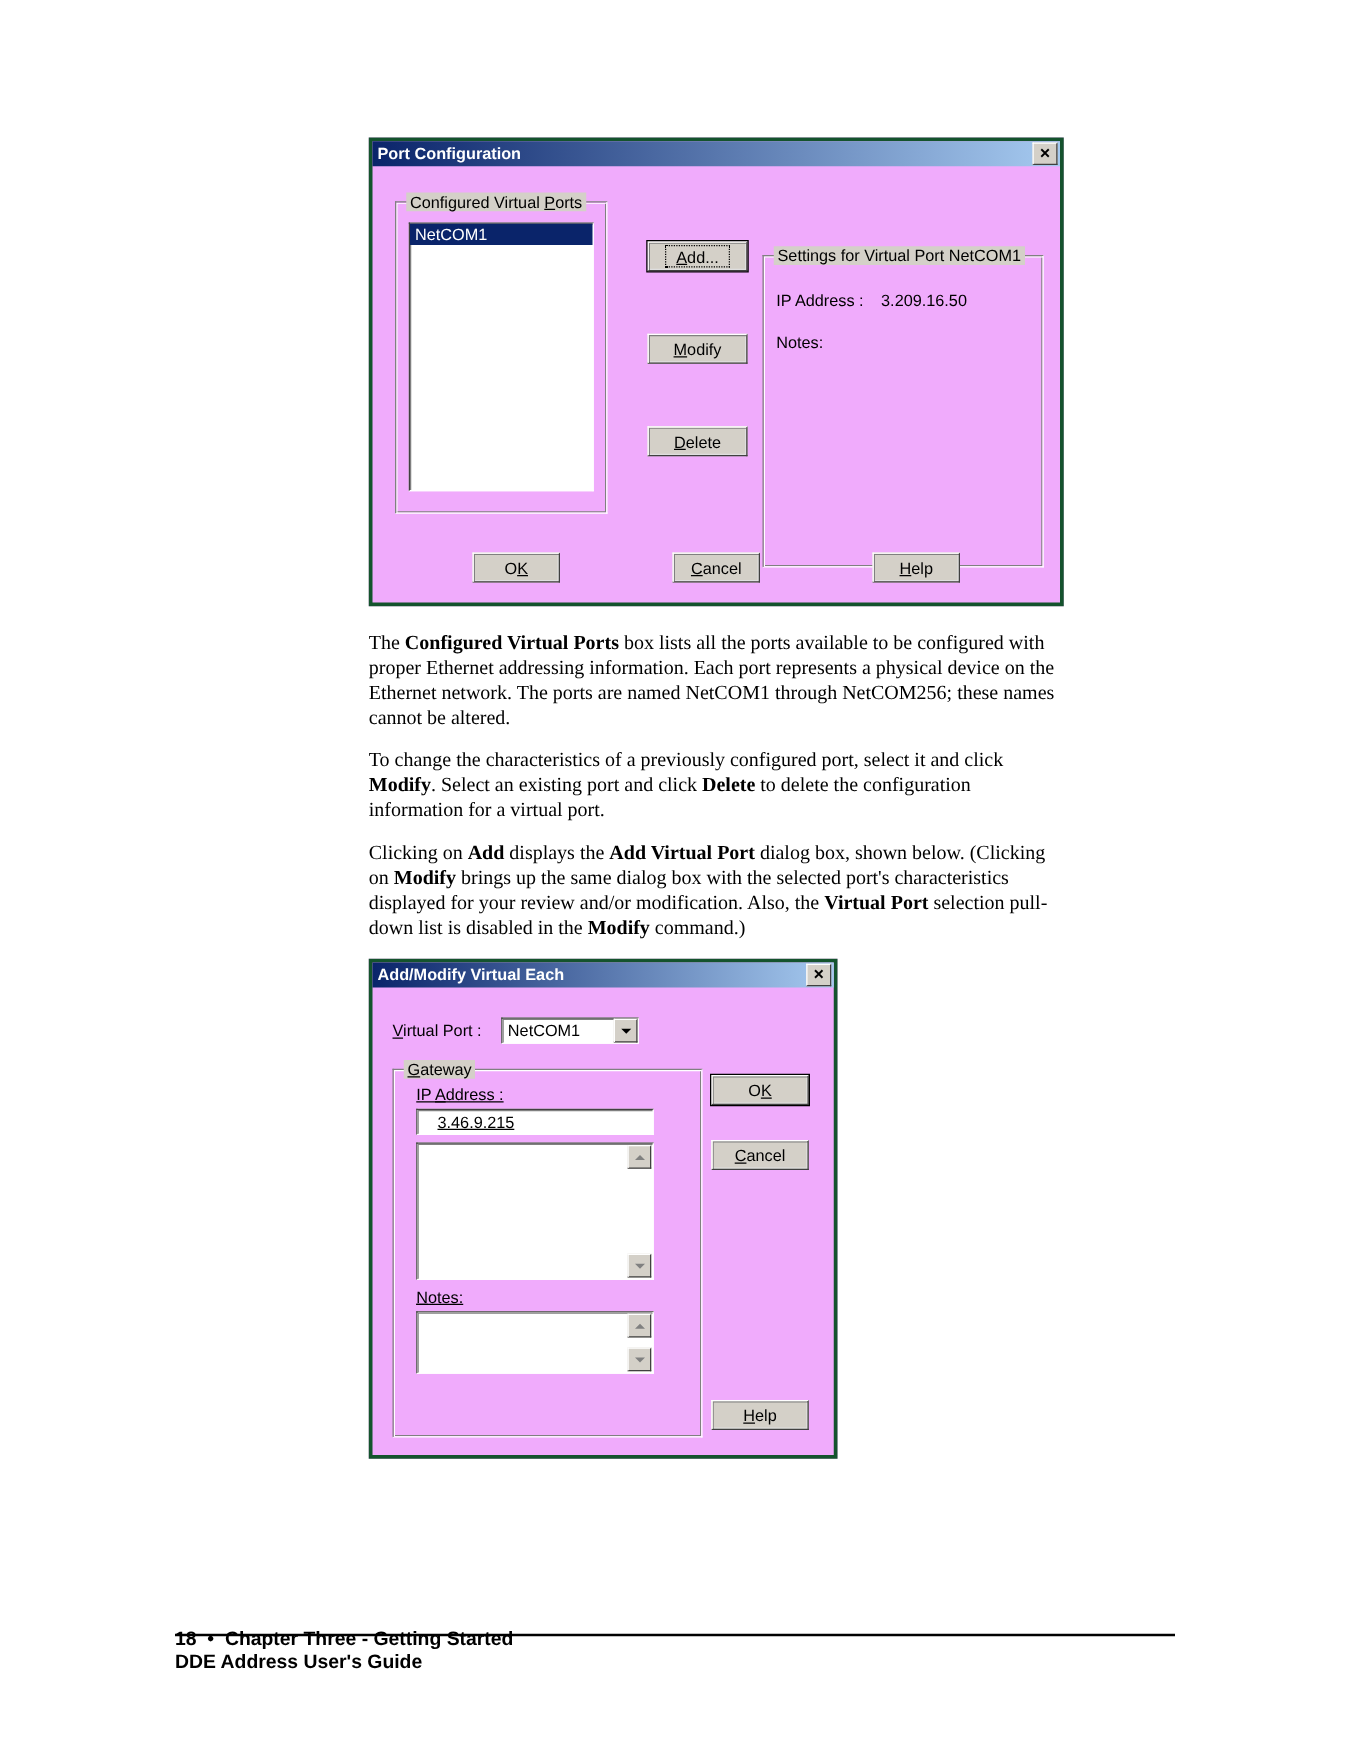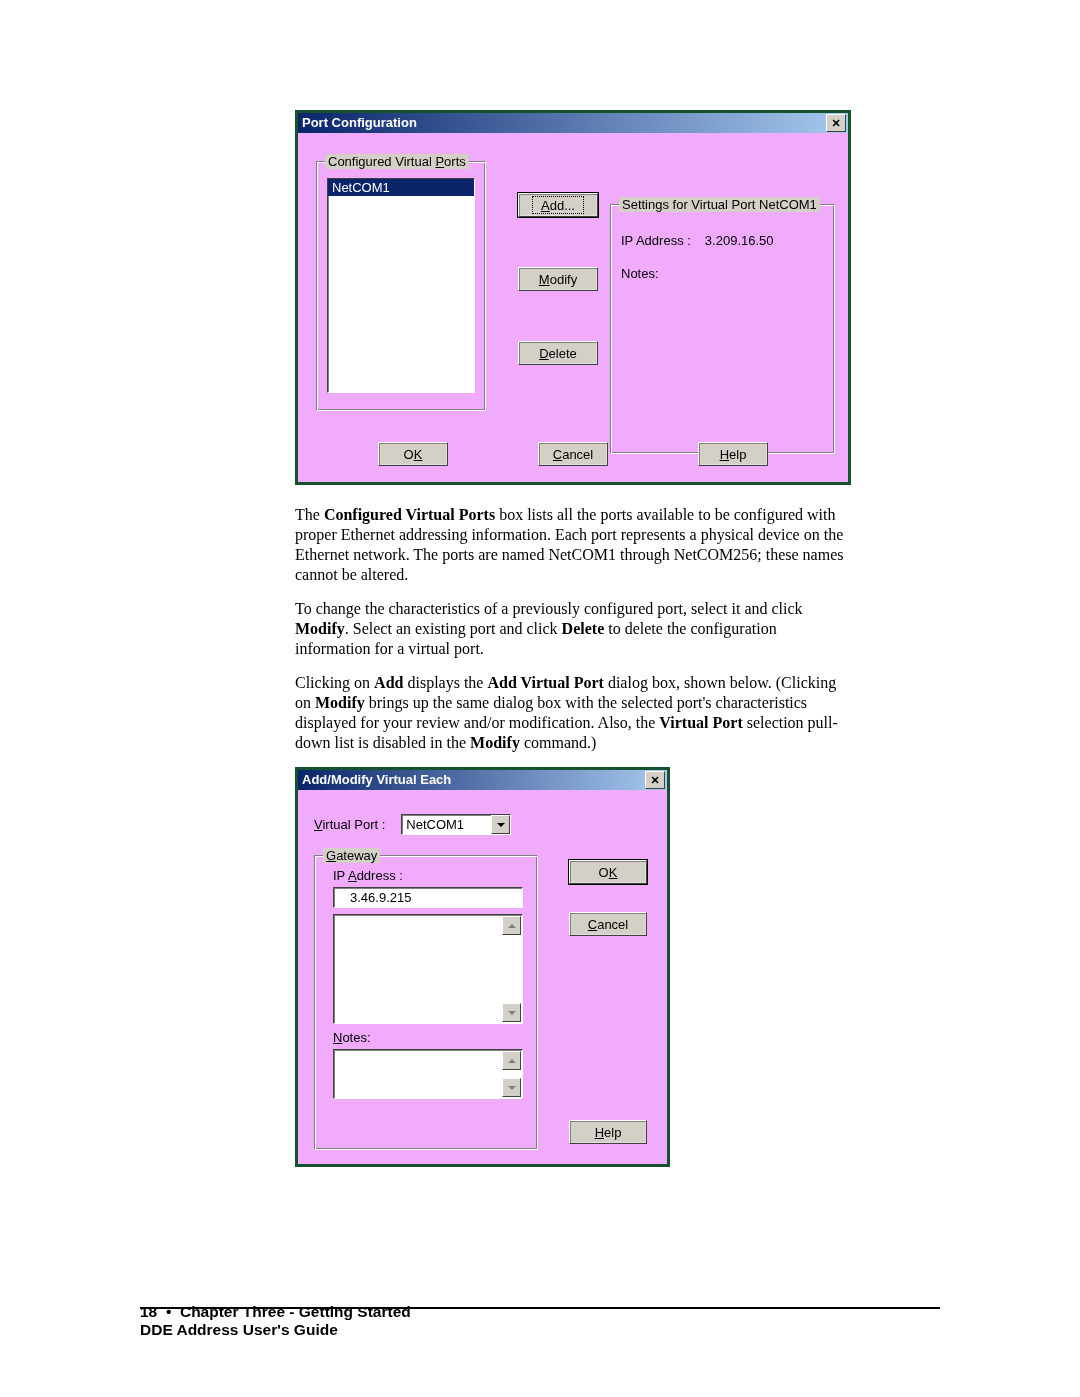--- a/index.html
+++ b/index.html
@@ -213,21 +213,21 @@
   .dlg1 .center-buttons { position: absolute; left: 220px; top: 60px; width: 80px; display: flex; flex-direction: column; gap: 50px; }
   .dlg1 .group-settings { position: absolute; left: 312px; top: 24px; width: 225px; height: 250px; margin-top: 47px; }
   .dlg1 .bottom-buttons { position: absolute; left: 0; right: 0; bottom: 16px; display: flex; justify-content: space-around; padding: 0 35px; }
   .dlg1 .group-settings .row { margin-top: 18px; display: flex; gap: 14px; }
 
   
   .dlg2 { width: 375px; height: 400px; }
   .dlg2-body { padding: 14px 16px; position: relative; height: calc(100% - 20px); box-sizing: border-box; }
   .dlg2 .vp-row { display: flex; align-items: center; gap: 16px; margin-top: 10px; margin-bottom: 20px; }
   .dlg2 .vp-row .combobox { width: 110px; }
-  .dlg2 .group-gateway { width: 224px; height: 295px; padding-top: 6px; }
+  .dlg2 .group-gateway { width: 248px; height: 295px; padding-top: 6px; text-decoration: underline; }
   .dlg2 .gw-label { margin: 6px 0 4px 8px; }
   .dlg2 .group-gateway .textbox { width: 190px; margin-left: 8px; padding-left: 16px; }
   .dlg2 .ta1 { width: 190px; height: 110px; margin-left: 8px; margin-top: 6px; }
   .dlg2 .ta2 { width: 190px; height: 50px; margin-left: 8px; margin-top: 2px; }
   .dlg2 .right-buttons { position: absolute; right: 20px; top: 70px; display: flex; flex-direction: column; gap: 28px; }
   .dlg2 .help-btn-pos { position: absolute; right: 20px; bottom: 20px; }
 </style>
 </head>
 <body>
 

